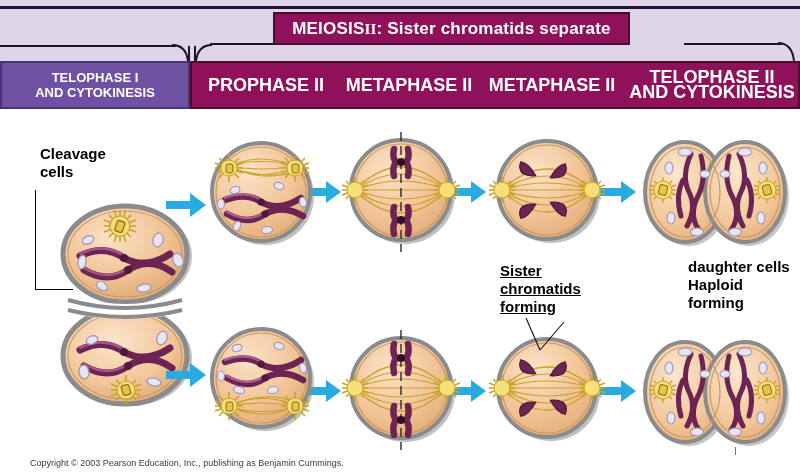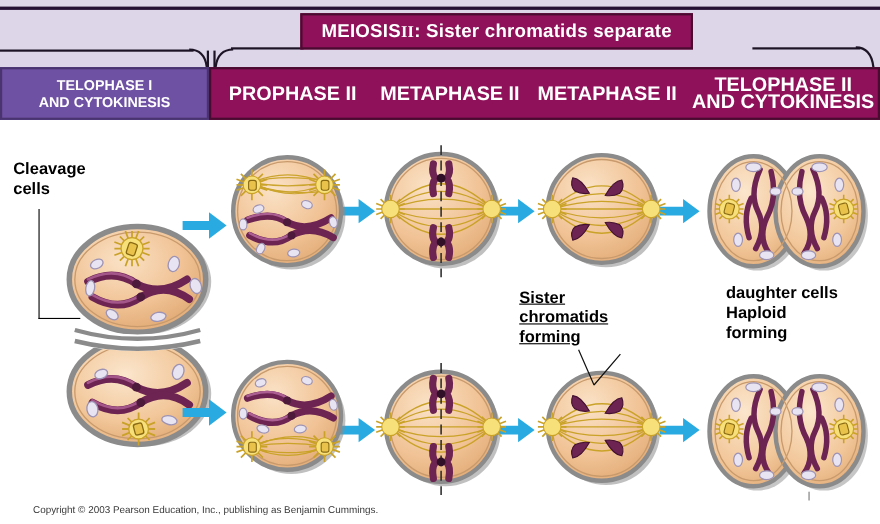--- a/index.html
+++ b/index.html
@@ -40,21 +40,21 @@
   }
   .ph-telo1{left:0;width:190px;background:#6f51a3;border:2px solid #4a3470;}
   .ph-rest{left:190px;width:610px;background:#8e1159;border:2px solid #4a0b30;}
   .ph-lbl{position:absolute;top:0;height:48px;display:flex;align-items:center;justify-content:center;text-align:center;color:#fff;font-weight:bold;font-size:18px;line-height:15px;}
 
   
   .cell{position:absolute;}
   svg{display:block;overflow:visible;}
 
   
-  .callout{position:absolute;font-weight:bold;color:#000;font-size:15px;line-height:18px;}
+  .callout{position:absolute;font-weight:bold;color:#000;font-size:15px;line-height:18px;margin-left:28px;}
   .leader{position:absolute;background:#000;}
 
   .copyright{
     position:absolute;left:30px;top:458px;
     font-size:9px;color:#3a3a3a;font-family:"Liberation Sans",sans-serif;white-space:nowrap;
   }
   .cr-tick{position:absolute;left:735px;top:447px;width:1px;height:8px;background:#777;}
 </style>
 </head>
 <body>

